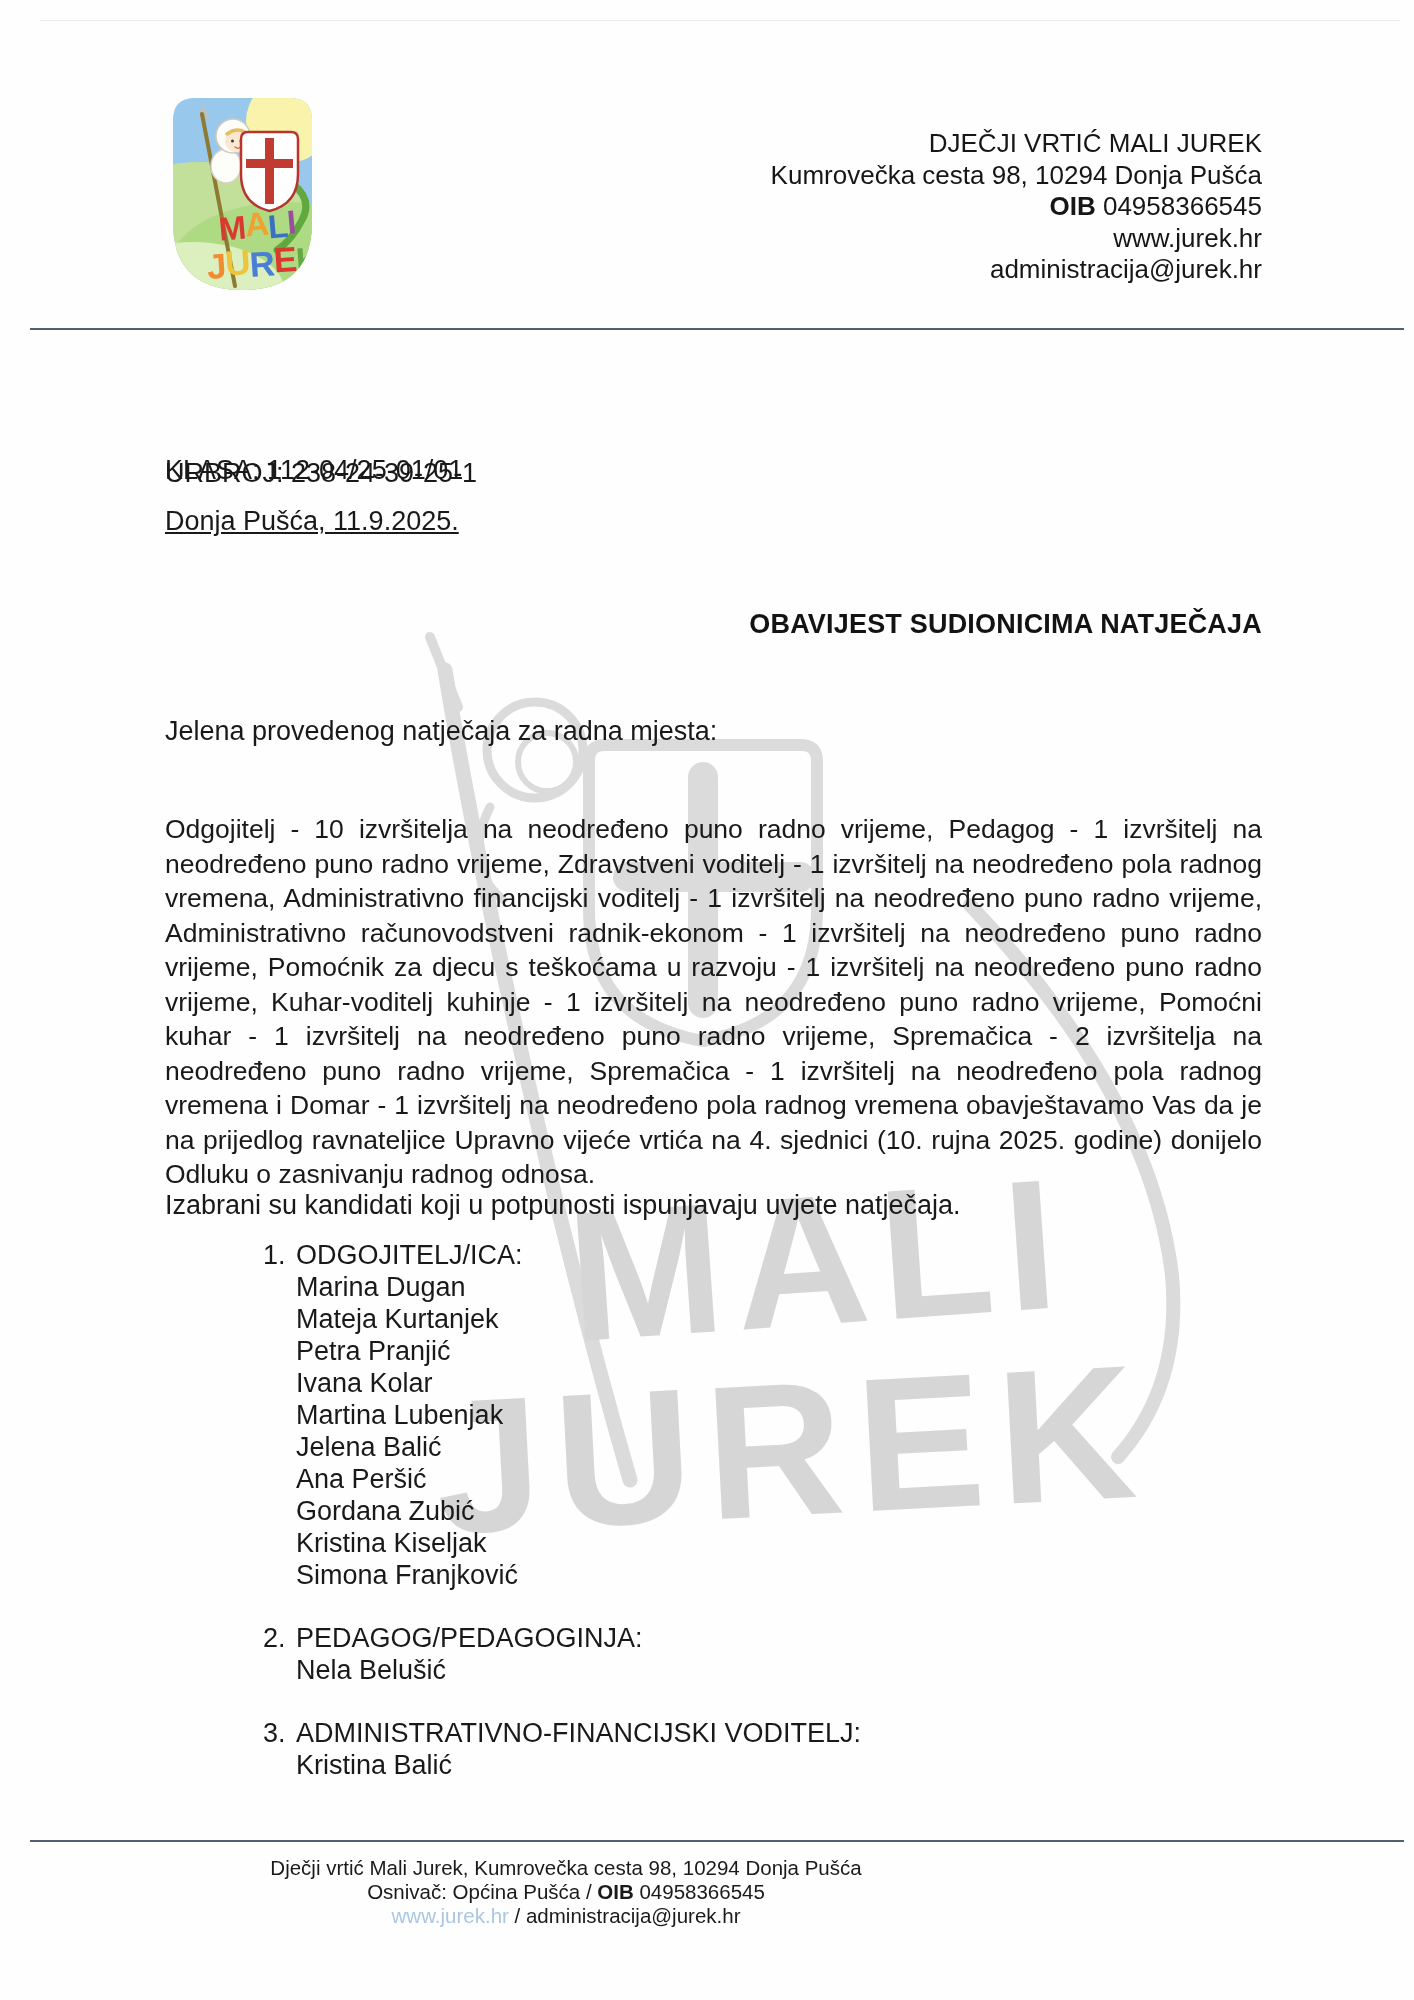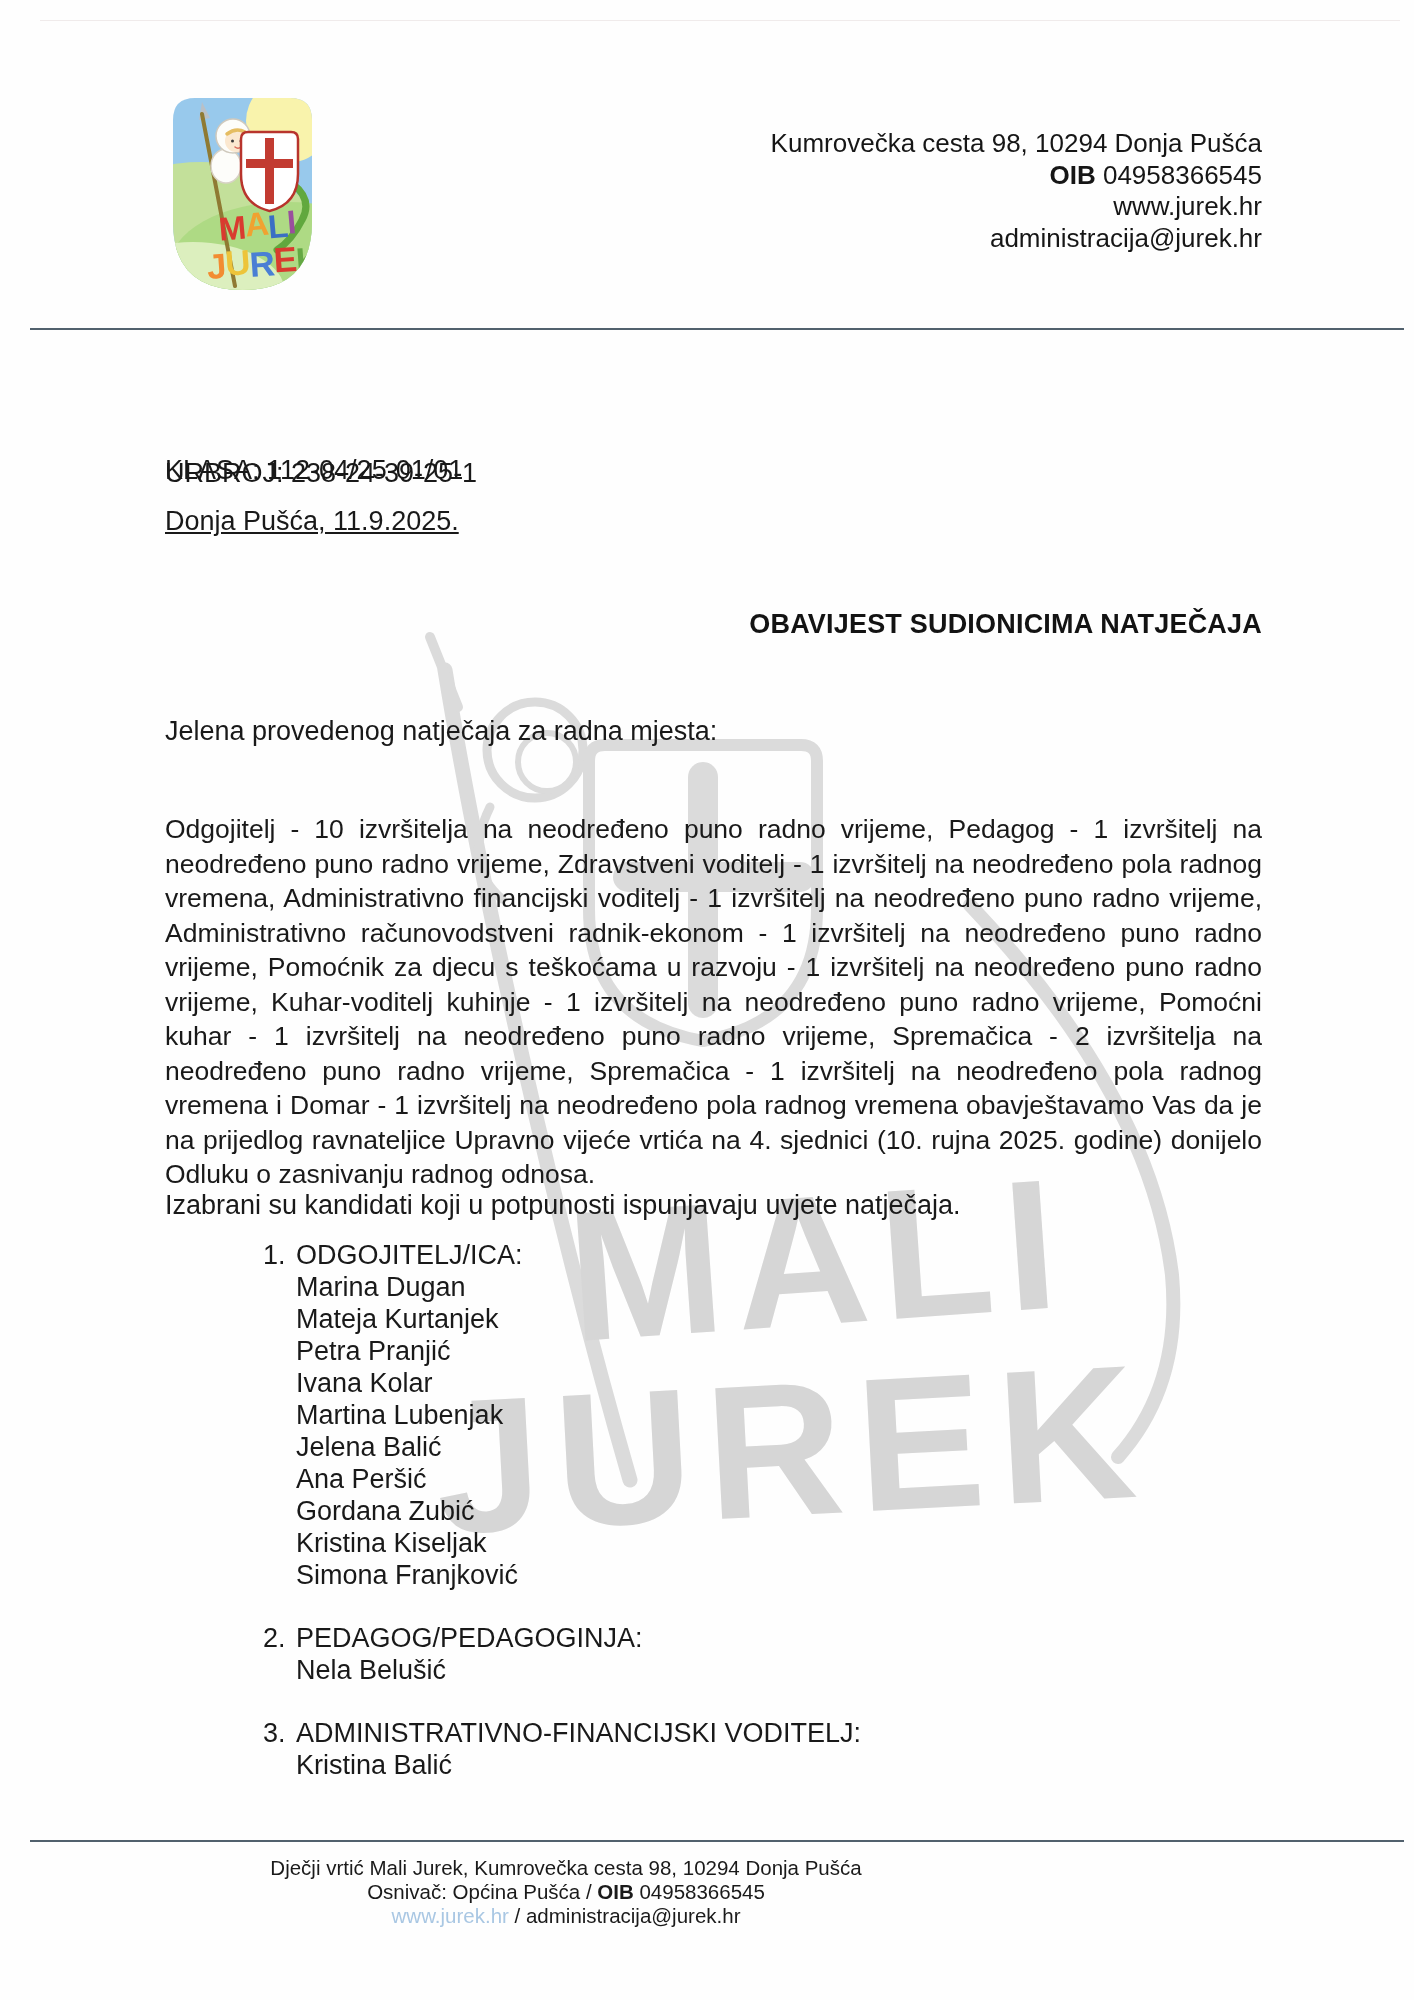--- a/index.html
+++ b/index.html
@@ -111,20 +111,21 @@
         <path d="M77,36 h43 q7,0 7,7 v35 q0,30 -28.5,37 q-28.5,-7 -28.5,-37 v-35 q0,-7 7,-7 z" fill="#ffffff" stroke="#b8342c" stroke-width="2.5"></path>
         <rect x="94" y="42" width="9" height="66" fill="#c23b31"></rect>
         <rect x="75" y="63" width="47" height="9" fill="#c23b31"></rect>
       </g>
       <text x="48" y="142" font-family="Liberation Sans, sans-serif" font-weight="bold" font-size="33" letter-spacing="-1" transform="rotate(-5 80 135)"><tspan fill="#d93a2f">M</tspan><tspan fill="#f0a231" dy="-2">A</tspan><tspan fill="#3a6fc4" dy="4">L</tspan><tspan fill="#9a4f9e" dy="-3">I</tspan></text>
       <text x="36" y="180" font-family="Liberation Sans, sans-serif" font-weight="bold" font-size="35" letter-spacing="-1" transform="rotate(-4 80 172)"><tspan fill="#f28c31">J</tspan><tspan fill="#edc43a" dy="-2">U</tspan><tspan fill="#4a7fd4" dy="3">R</tspan><tspan fill="#d93a2f" dy="-3">E</tspan><tspan fill="#64a844" dy="2">K</tspan></text>
     </g>
   </svg>
 
   <div class="org-block">
+    <div>DJEČJI VRTIĆ MALI JUREK</div>
     <div>Kumrovečka cesta 98, 10294 Donja Pušća</div>
     <div><span class="b">OIB</span><span> 04958366545</span></div>
     <div>www.jurek.hr</div>
     <div>administracija@jurek.hr</div>
   </div>
 
   <div class="rule rule-top"></div>
 
   <div class="meta-line klasa">KLASA: 112-04/25-01/01</div>
   <div class="meta-line urbroj">URBROJ: 238-24-39-25-1</div>

